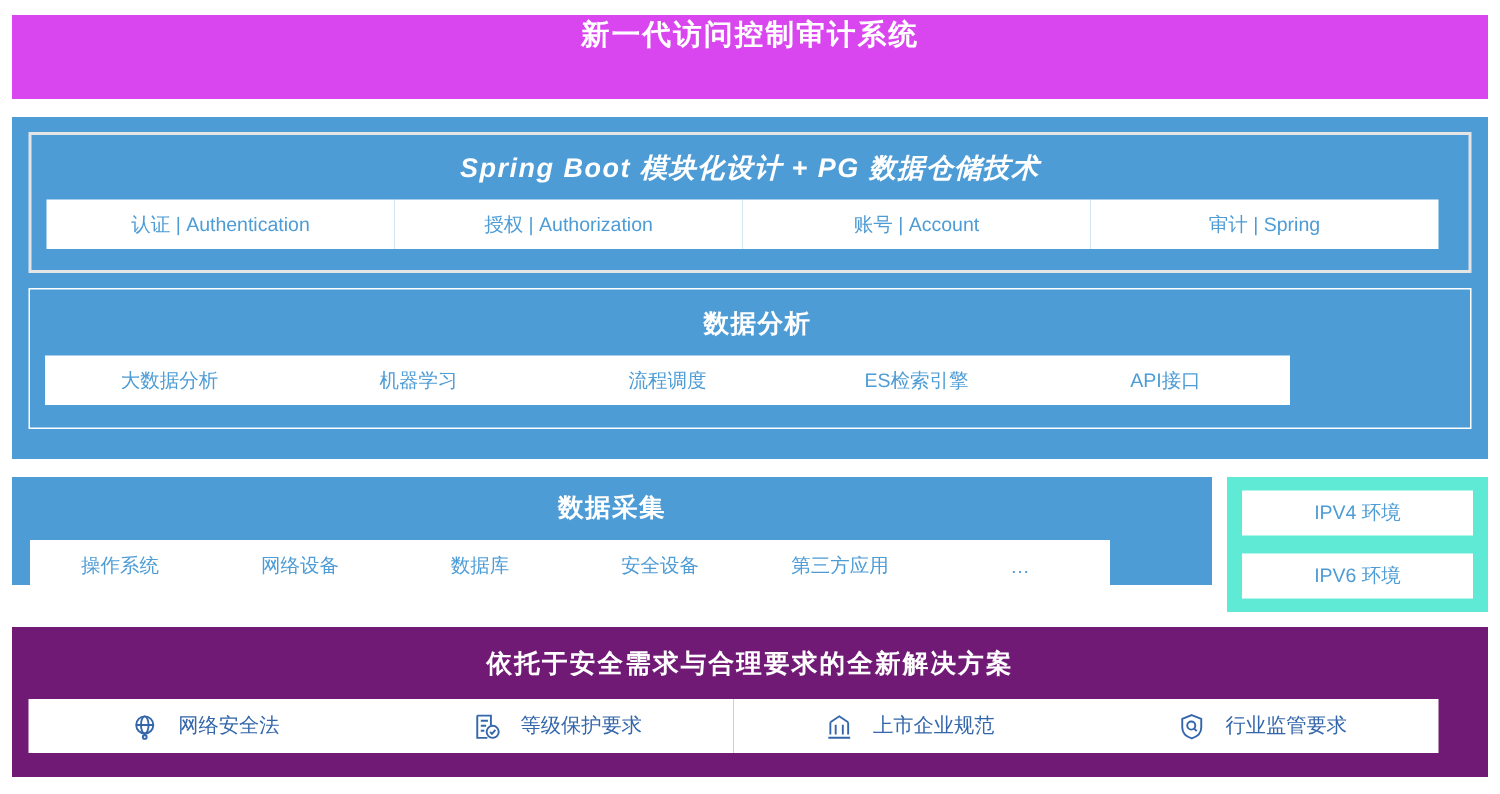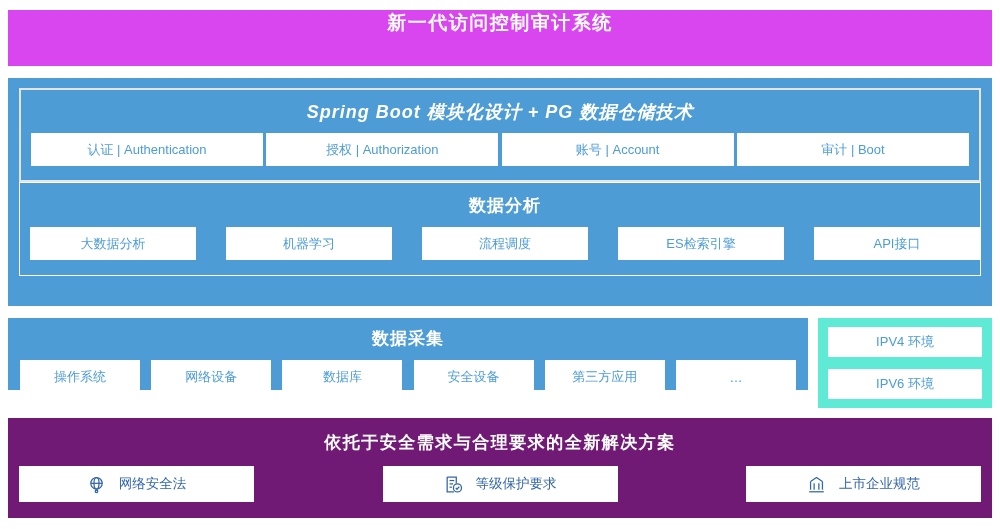--- a/index.html
+++ b/index.html
@@ -55,21 +55,21 @@
     font-weight: bold;
     text-align: center;
     letter-spacing: 1px;
   }
   .group-title.italic {
     font-style: italic;
     font-size: 18px;
   }
   .card-row {
     display: flex;
-    justify-content: space-between;
+    justify-content: flex-start;
     box-sizing: border-box;
     border-radius: 11px;
   }
   .card {
     background: #ffffff;
     display: flex;
     align-items: center;
     justify-content: center;
     color: #4d9cd6;
     font-size: 13px;
@@ -91,20 +91,21 @@
   .box-springboot {
     height: 94px;
     border: 2px solid #e5e5e5;
     box-sizing: border-box;
     padding: 8px 10px 0 10px;
   }
   .box-springboot .group-title { margin: 2px 0 9px 0; }
   .box-springboot .card { width: 232px; }
 
   .box-analysis {
+    margin-top: 10px;
     height: 94px;
     border: 1px solid #ffffff;
     box-sizing: border-box;
     padding: 8px 0 0 10px;
   }
   .box-analysis .group-title { margin: 3px 0 10px 0; }
   .box-analysis .card { width: 166px; }
 
   
   .sec-acq {
@@ -178,21 +179,21 @@
   </div>
 
   <div class="sec-stack panel-light">
 
     <div class="box-springboot inner-box">
       <div class="group-title italic">Spring Boot 模块化设计 + PG 数据仓储技术</div>
       <div class="card-row">
         <div class="card">认证 | Authentication</div>
         <div class="card">授权 | Authorization</div>
         <div class="card">账号 | Account</div>
-        <div class="card">审计 | Boot</div>
+        <div class="card">审计 | Spring</div>
       </div>
     </div>
 
     <div class="box-analysis inner-box">
       <div class="group-title">数据分析</div>
       <div class="card-row">
         <div class="card">大数据分析</div>
         <div class="card">机器学习</div>
         <div class="card">流程调度</div>
         <div class="card">ES检索引擎</div>
@@ -257,17 +258,27 @@
             <line x1="4.5" y1="8.2" x2="4.5" y2="18.6"></line>
             <line x1="19.5" y1="8.2" x2="19.5" y2="18.6"></line>
             <line x1="9" y1="10.4" x2="9" y2="18.6"></line>
             <line x1="15" y1="10.4" x2="15" y2="18.6"></line>
             <line x1="2.8" y1="21.2" x2="21.2" y2="21.2"></line>
           </svg>
         </span>
         <span>上市企业规范</span>
       </div>
 
+      <div class="card">
+        <span class="sol-icon">
+          <svg width="19" height="19" viewBox="0 0 24 24" fill="none" stroke="#3366aa" stroke-width="1.6">
+            <path d="M12 2.2 L20 5.4 v7.2 c0 5-3.6 7.8-8 9.2 -4.4-1.4-8-4.2-8-9.2 V5.4 Z"></path>
+            <circle cx="11.6" cy="11" r="3.4"></circle>
+            <line x1="14.1" y1="13.5" x2="16.2" y2="15.7"></line>
+          </svg>
+        </span>
+        <span>行业监管要求</span>
+      </div>
 
     </div>
   </div>
 
 </div>
 
 </body></html>

